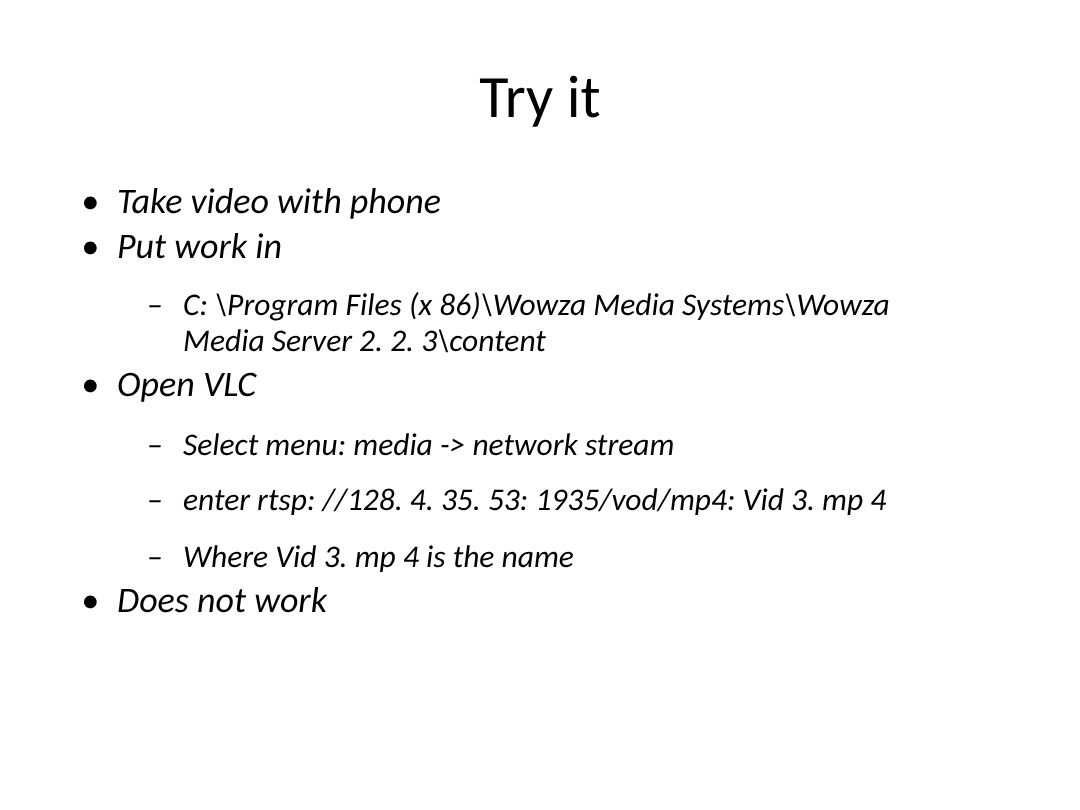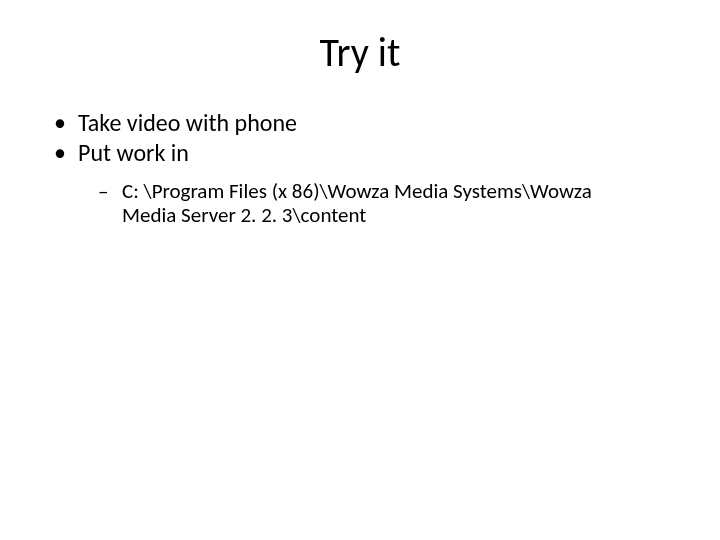--- a/index.html
+++ b/index.html
@@ -7,24 +7,25 @@
     body {
       background: #fff;
       font-family: Calibri, "Segoe UI", Arial, sans-serif;
       color: #000;
       padding: 20px 0 0 0;
     }
     .title {
       text-align: center;
       font-size: 40px;
       font-weight: 400;
-      margin: 8px 0 32px 0;
+      margin: 20px 0 32px 0;
     }
     .content {
       padding: 0 70px 0 50px;
+      font-style: italic;
     }
     ul.level1 {
       list-style: none;
       font-size: 24px;
       line-height: 1.15;
     }
     ul.level1 > li {
       position: relative;
       padding-left: 28px;
       margin-bottom: 2px;
@@ -65,14 +66,22 @@
 <h1 class="title">Try it</h1>
 
 <div class="content">
   <ul class="level1">
     <li><span>Take video with phone</span></li>
     <li><span>Put work in</span>
       <ul class="level2">
         <li><span>C: \Program Files (x 86)\Wowza Media Systems\Wowza Media Server 2. 2. 3\content</span></li>
       </ul>
     </li>
+    <li><span>Open VLC</span>
+      <ul class="level2">
+        <li><span>Select menu: media -&gt; network stream</span></li>
+        <li><span>enter rtsp: //128. 4. 35. 53: 1935/vod/mp4: Vid 3. mp 4</span></li>
+        <li><span>Where Vid 3. mp 4 is the name</span></li>
+      </ul>
+    </li>
+    <li><span>Does not work</span></li>
   </ul>
 </div>
 
 </body></html>

